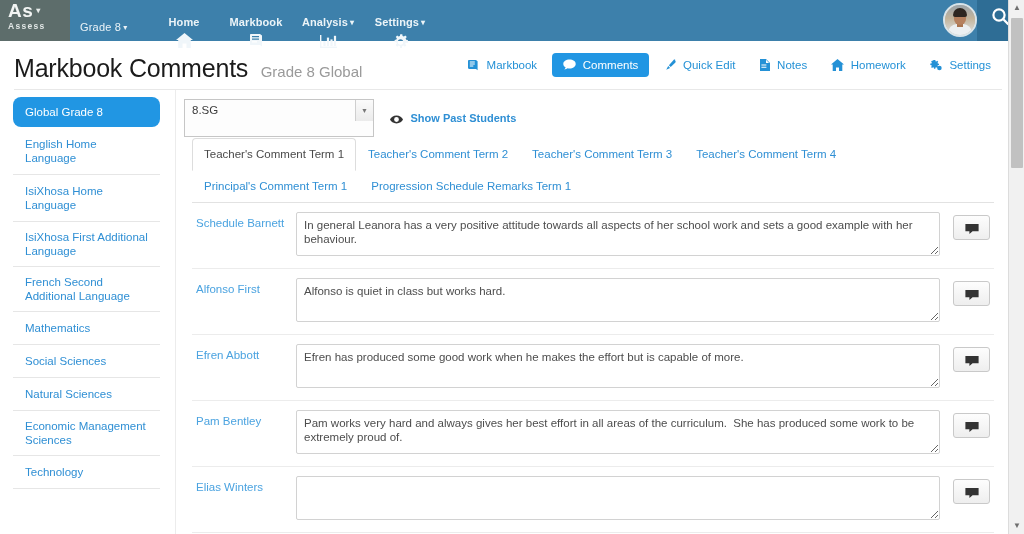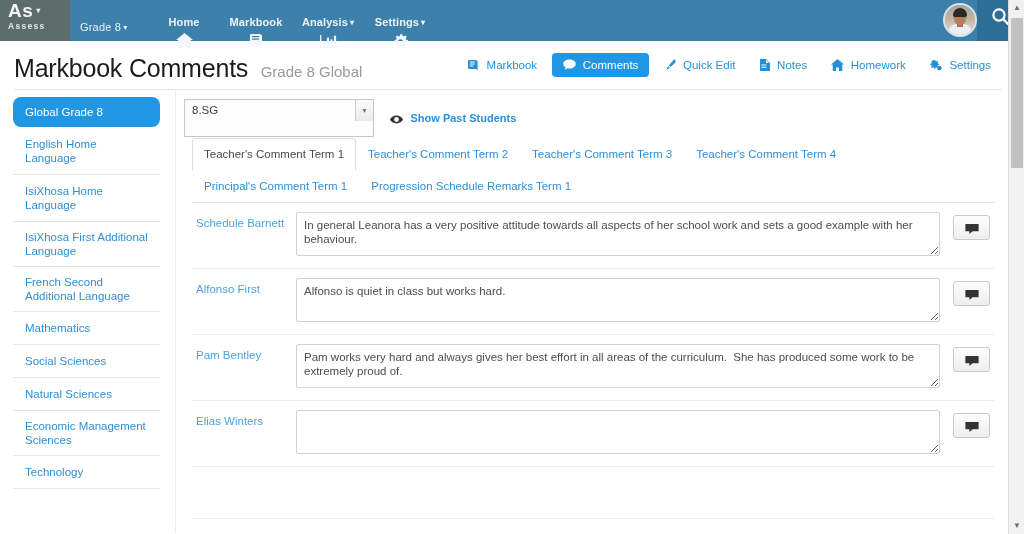--- a/index.html
+++ b/index.html
@@ -481,50 +481,63 @@
         </div>
         <div class="srow-btn">
           <span>
             <svg width="14" height="12" viewBox="0 0 14 12" fill="#333333">
               <path d="M.4 1h13.2v7.2H7.6L4.4 11V8.2H.4z"></path>
             </svg>
           </span>
         </div>
       </div>
 
-
       <div class="srow">
-        <div class="srow-name">Pam Bentley</div>
+        <div class="srow-name">Efren Abbott</div>
         <div class="srow-field">
-          <textarea style="">Pam works very hard and always gives her best effort in all areas of the curriculum.  She has produced some work to be extremely proud of.</textarea>
+          <textarea style="">Efren has produced some good work when he makes the effort but is capable of more.</textarea>
         </div>
         <div class="srow-btn">
           <span>
             <svg width="14" height="12" viewBox="0 0 14 12" fill="#333333">
               <path d="M.4 1h13.2v7.2H7.6L4.4 11V8.2H.4z"></path>
             </svg>
           </span>
         </div>
       </div>
 
       <div class="srow">
-        <div class="srow-name">Elias Winters</div>
+        <div class="srow-name">Pam Bentley</div>
         <div class="srow-field">
-          <textarea style=""></textarea>
+          <textarea style="">Pam works very hard and always gives her best effort in all areas of the curriculum.  She has produced some work to be extremely proud of.</textarea>
         </div>
         <div class="srow-btn">
           <span>
             <svg width="14" height="12" viewBox="0 0 14 12" fill="#333333">
               <path d="M.4 1h13.2v7.2H7.6L4.4 11V8.2H.4z"></path>
             </svg>
           </span>
         </div>
       </div>
 
       <div class="srow">
+        <div class="srow-name">Elias Winters</div>
+        <div class="srow-field">
+          <textarea style=""></textarea>
+        </div>
+        <div class="srow-btn">
+          <span>
+            <svg width="14" height="12" viewBox="0 0 14 12" fill="#333333">
+              <path d="M.4 1h13.2v7.2H7.6L4.4 11V8.2H.4z"></path>
+            </svg>
+          </span>
+        </div>
+      </div>
+
+      <div class="srow">
         
         
         
       </div>
 
     </div>
 
   </div>
 </div>
 

